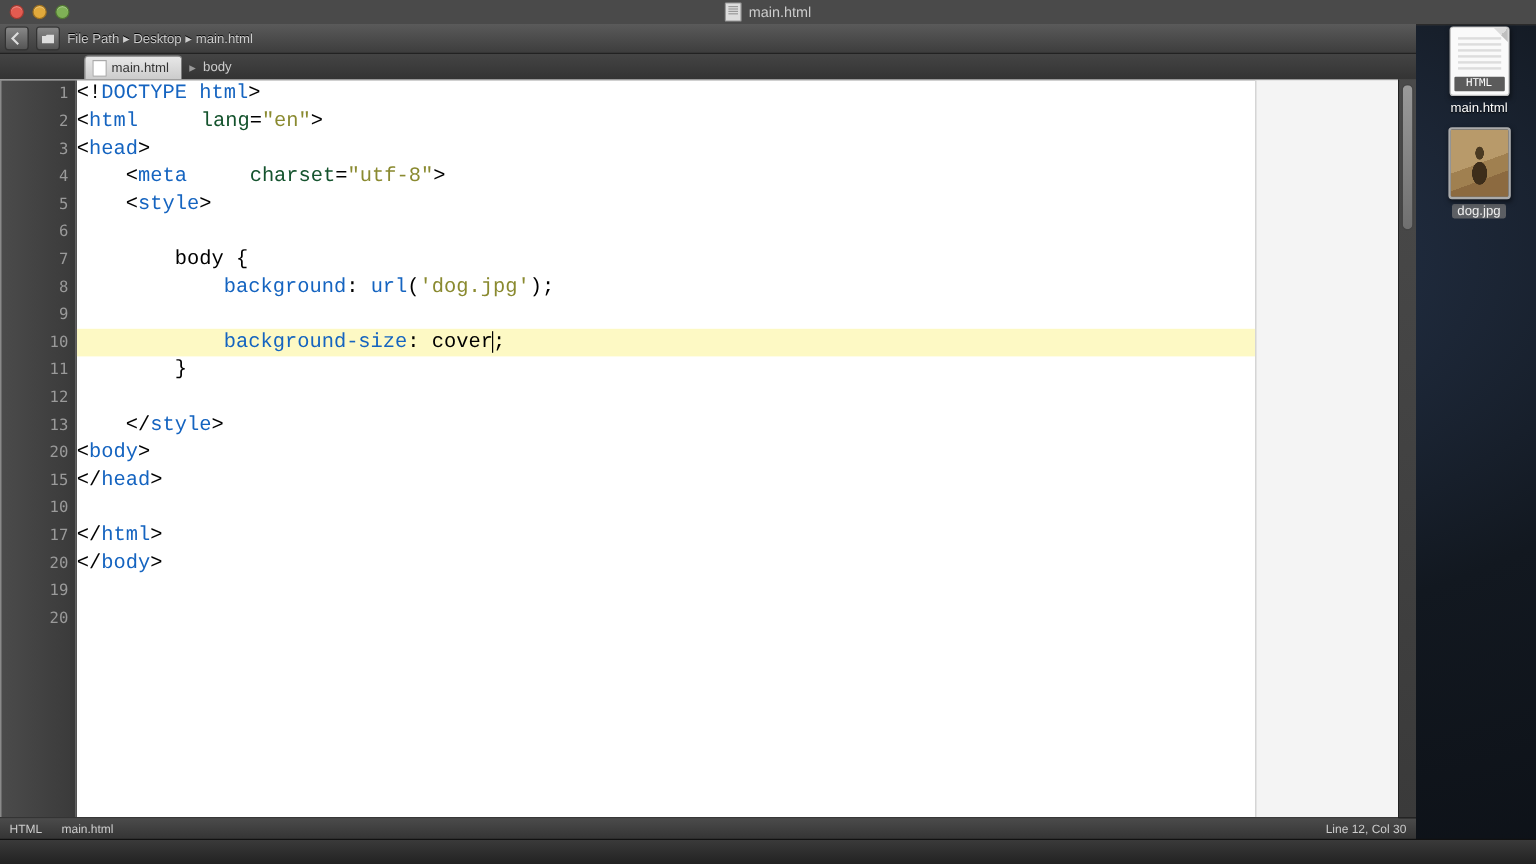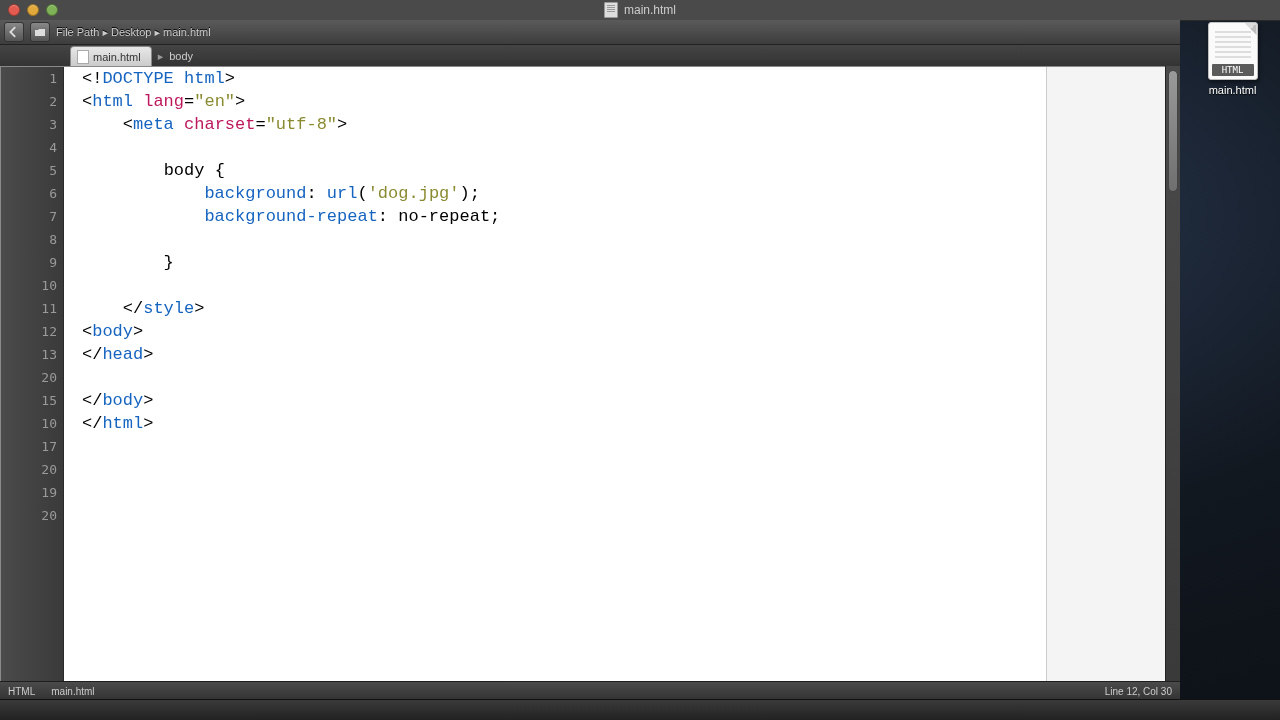--- a/index.html
+++ b/index.html
@@ -93,30 +93,30 @@
   }
   .gutter .ln {
     height:23px; display:flex; align-items:center;
     justify-content:flex-end; padding-right:6px; color:#9a9a9a;
     border-bottom:0;
   }
   .code {
     flex:1; font:17px/23px Menlo, Monaco, "Courier New", monospace;
     color:#000; position:relative; overflow:hidden;
   }
-  .code .line { height:23px; white-space:pre; padding-left:18px; }
+  .code .line { height:23px; white-space:pre; padding-left:0; }
   .code .line.hl { background:#fdf9c4; }
   .cursor {
     display:inline-block; width:1px; height:18px;
     background:#000; vertical-align:middle; margin-left:-1px;
   }
 
   
   .s-tag   { color:#1564c0; }   
-  .s-attr  { color:#be185d; }   
+  .s-attr  { color:#14532d;margin-left:42px; }   
   .s-str   { color:#8a8a30; }
   .s-prop  { color:#1564c0; }
   .s-sel   { color:#000; }
   .lt,.gt  { color:#000; }
 
   
   .editor-scroll {
     position:absolute; top:46px; right:0; width:14px; bottom:18px;
     background:linear-gradient(#4a4a4a,#3a3a3a);
     border-left:1px solid #222;
@@ -264,34 +264,36 @@
         <div class="ln">15</div>
         <div class="ln">10</div>
         <div class="ln">17</div>
         <div class="ln">20</div>
         <div class="ln">19</div>
         <div class="ln">20</div>
       </div>
     <div class="code" id="code">
         <div class="line"><span class="lt">&lt;!</span><span class="s-tag">DOCTYPE html</span><span class="gt">&gt;</span></div>
         <div class="line"><span class="lt">&lt;</span><span class="s-tag">html</span><span> </span><span class="s-attr">lang</span><span>=</span><span class="s-str">"en"</span><span class="gt">&gt;</span></div>
+        <div class="line"><span class="lt">&lt;</span><span class="s-tag">head</span><span class="gt">&gt;</span></div>
         <div class="line"><span>    </span><span class="lt">&lt;</span><span class="s-tag">meta</span><span> </span><span class="s-attr">charset</span><span>=</span><span class="s-str">"utf-8"</span><span class="gt">&gt;</span></div>
+        <div class="line"><span>    </span><span class="lt">&lt;</span><span class="s-tag">style</span><span class="gt">&gt;</span></div>
         <div class="line"></div>
         <div class="line"><span>        </span><span class="s-sel">body</span><span> {</span></div>
         <div class="line"><span>            </span><span class="s-prop">background</span><span>: </span><span class="s-tag">url</span><span>(</span><span class="s-str">'dog.jpg'</span><span>);</span></div>
-        <div class="line"><span>            </span><span class="s-prop">background-repeat</span><span>: no-repeat;</span></div>
         <div class="line"></div>
+        <div class="line hl"><span>            </span><span class="s-prop">background-size</span><span>: cover</span><span class="cursor"></span><span>;</span></div>
         <div class="line"><span>        }</span></div>
         <div class="line"></div>
         <div class="line"><span>    </span><span class="lt">&lt;/</span><span class="s-tag">style</span><span class="gt">&gt;</span></div>
         <div class="line"><span class="lt">&lt;</span><span class="s-tag">body</span><span class="gt">&gt;</span></div>
         <div class="line"><span class="lt">&lt;/</span><span class="s-tag">head</span><span class="gt">&gt;</span></div>
         <div class="line"></div>
+        <div class="line"><span class="lt">&lt;/</span><span class="s-tag">html</span><span class="gt">&gt;</span></div>
         <div class="line"><span class="lt">&lt;/</span><span class="s-tag">body</span><span class="gt">&gt;</span></div>
-        <div class="line"><span class="lt">&lt;/</span><span class="s-tag">html</span><span class="gt">&gt;</span></div>
       </div>
     <div class="minimap"></div>
   </div>
 
   <div class="editor-scroll">
     <div class="thumb"></div>
   </div>
   <div class="resize-grip"></div>
 
   <div class="editor-status">
@@ -303,15 +305,19 @@
 </div>
 
 <div class="desktop-icons">
   <div class="file-chip">
     <div class="doc-icon">
       <div class="doc-corner"></div>
       <div class="doc-badge">HTML</div>
     </div>
     <span class="icon-label">main.html</span>
   </div>
+  <div class="file-chip">
+    <div class="img-thumb"></div>
+    <span class="thumb-label-sel">dog.jpg</span>
+  </div>
 </div>
 
 <div class="os-bar"></div>
 
 </body></html>

